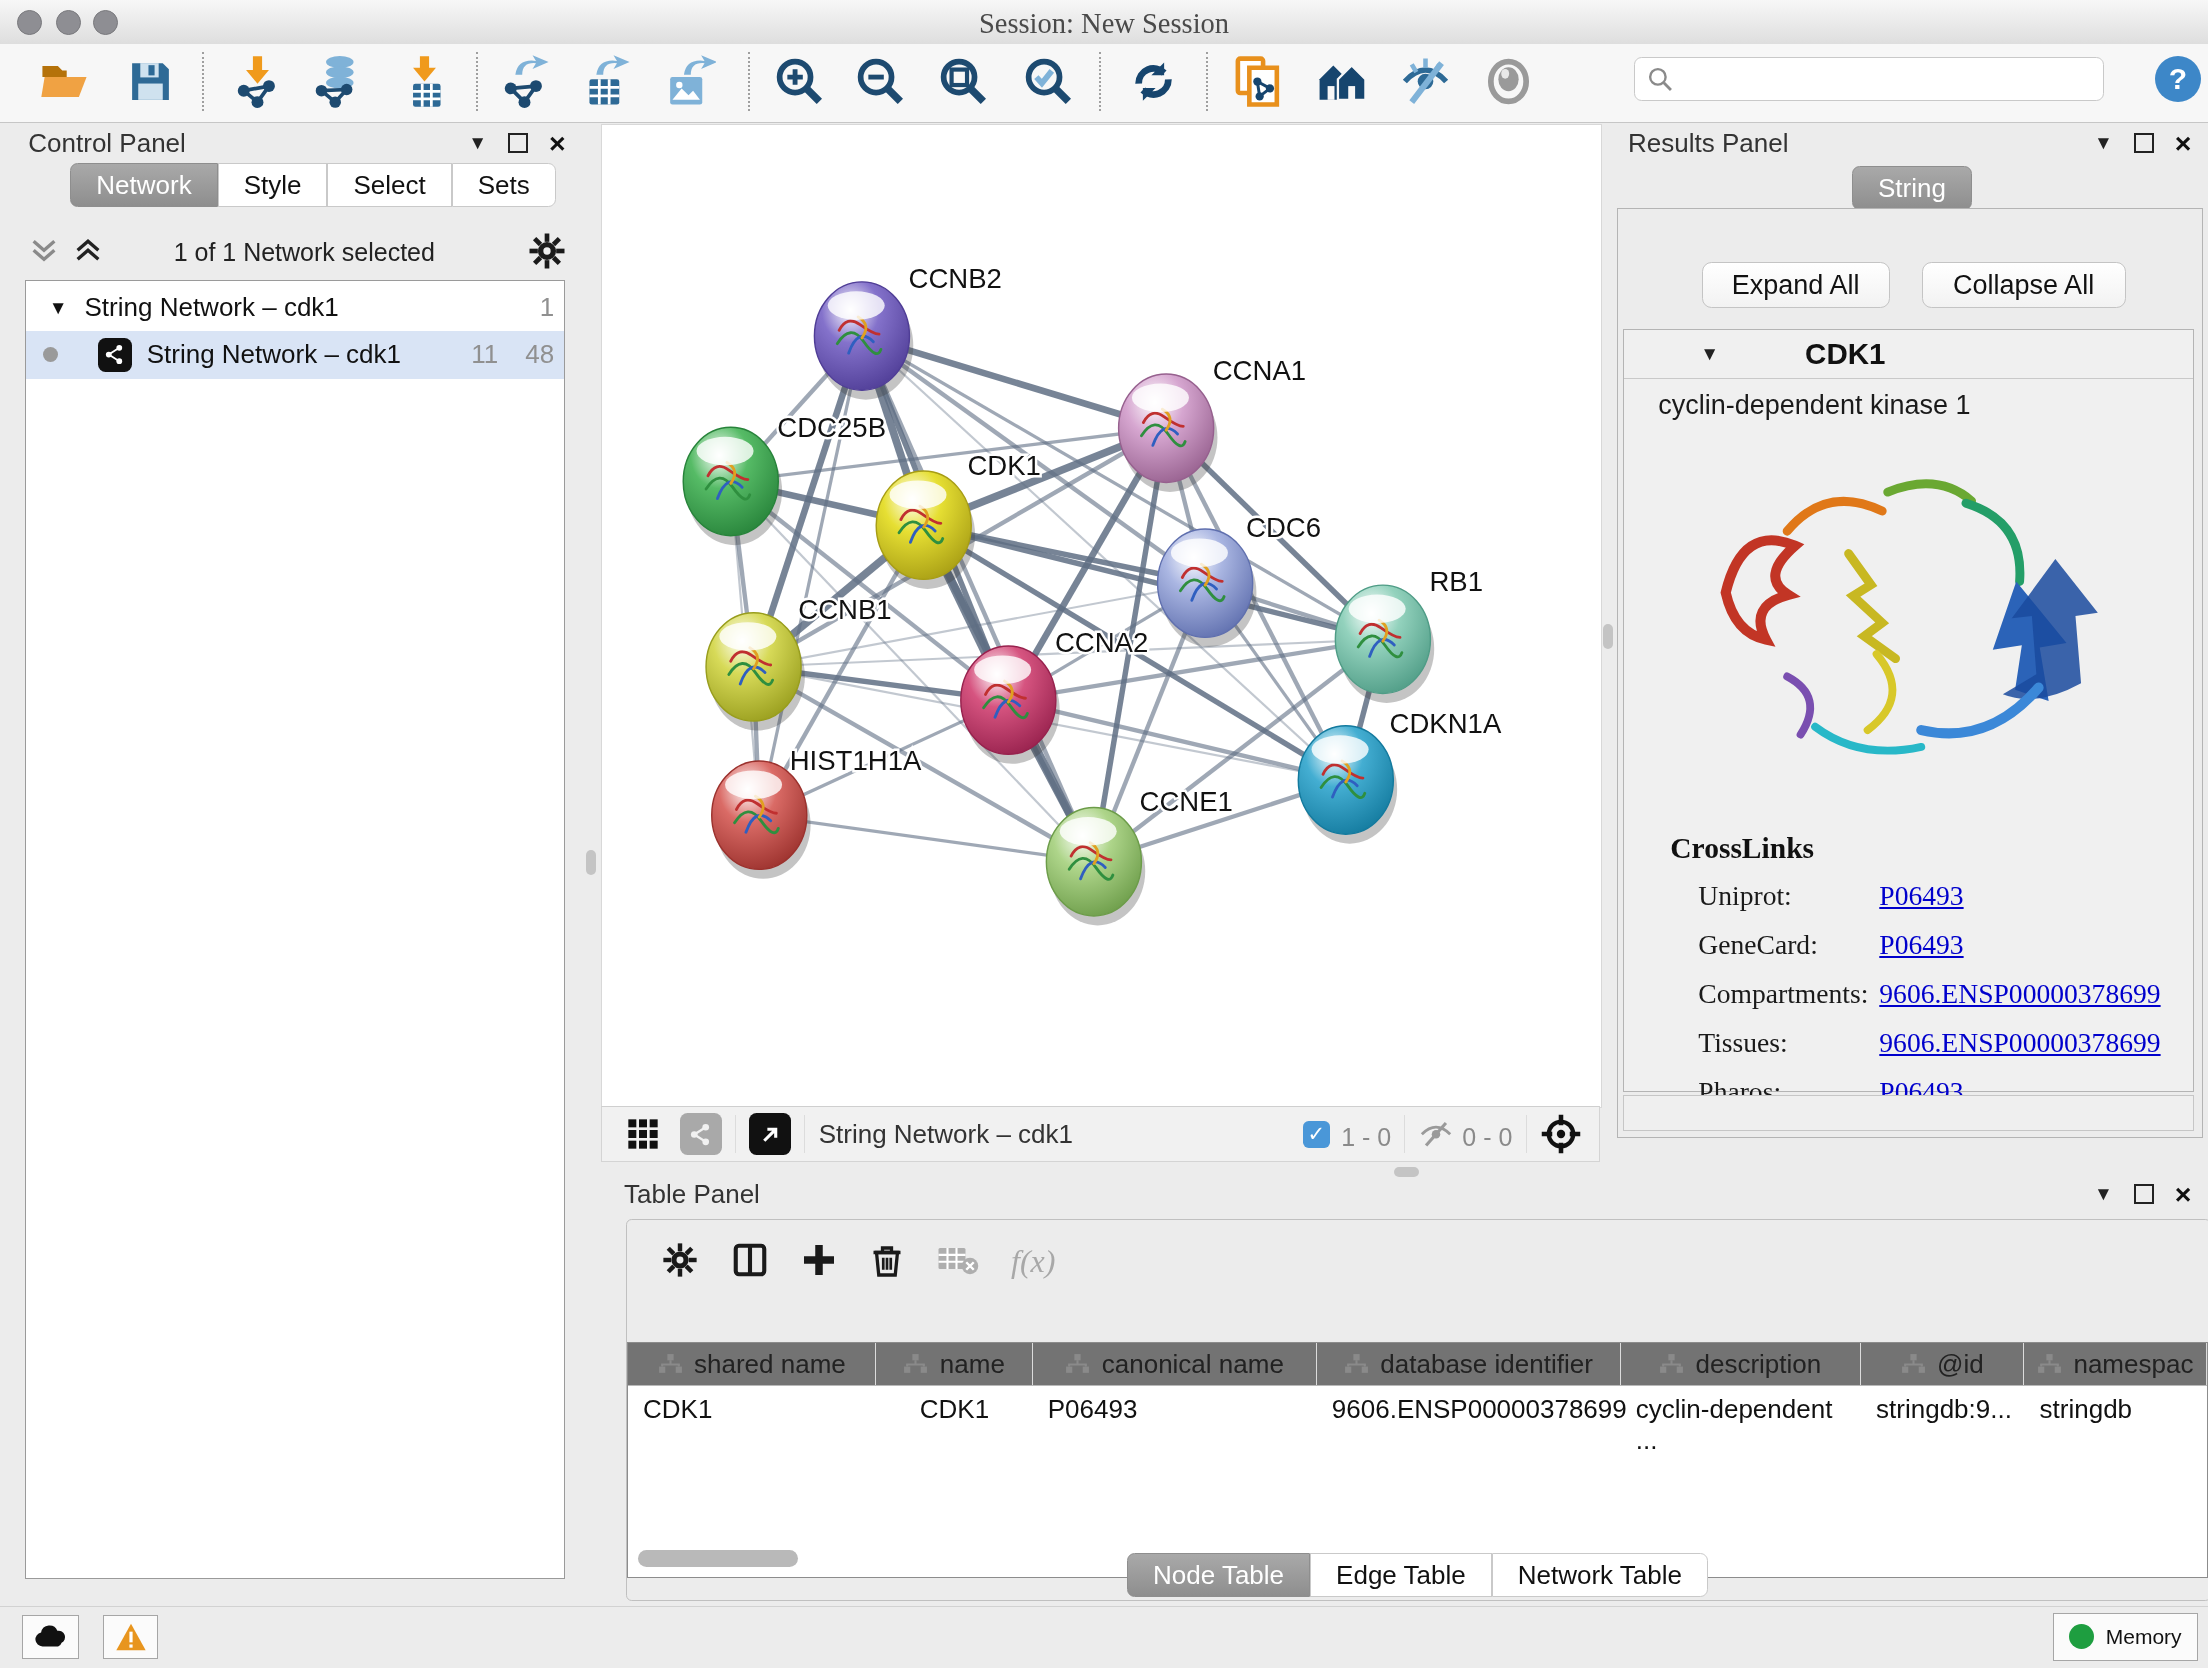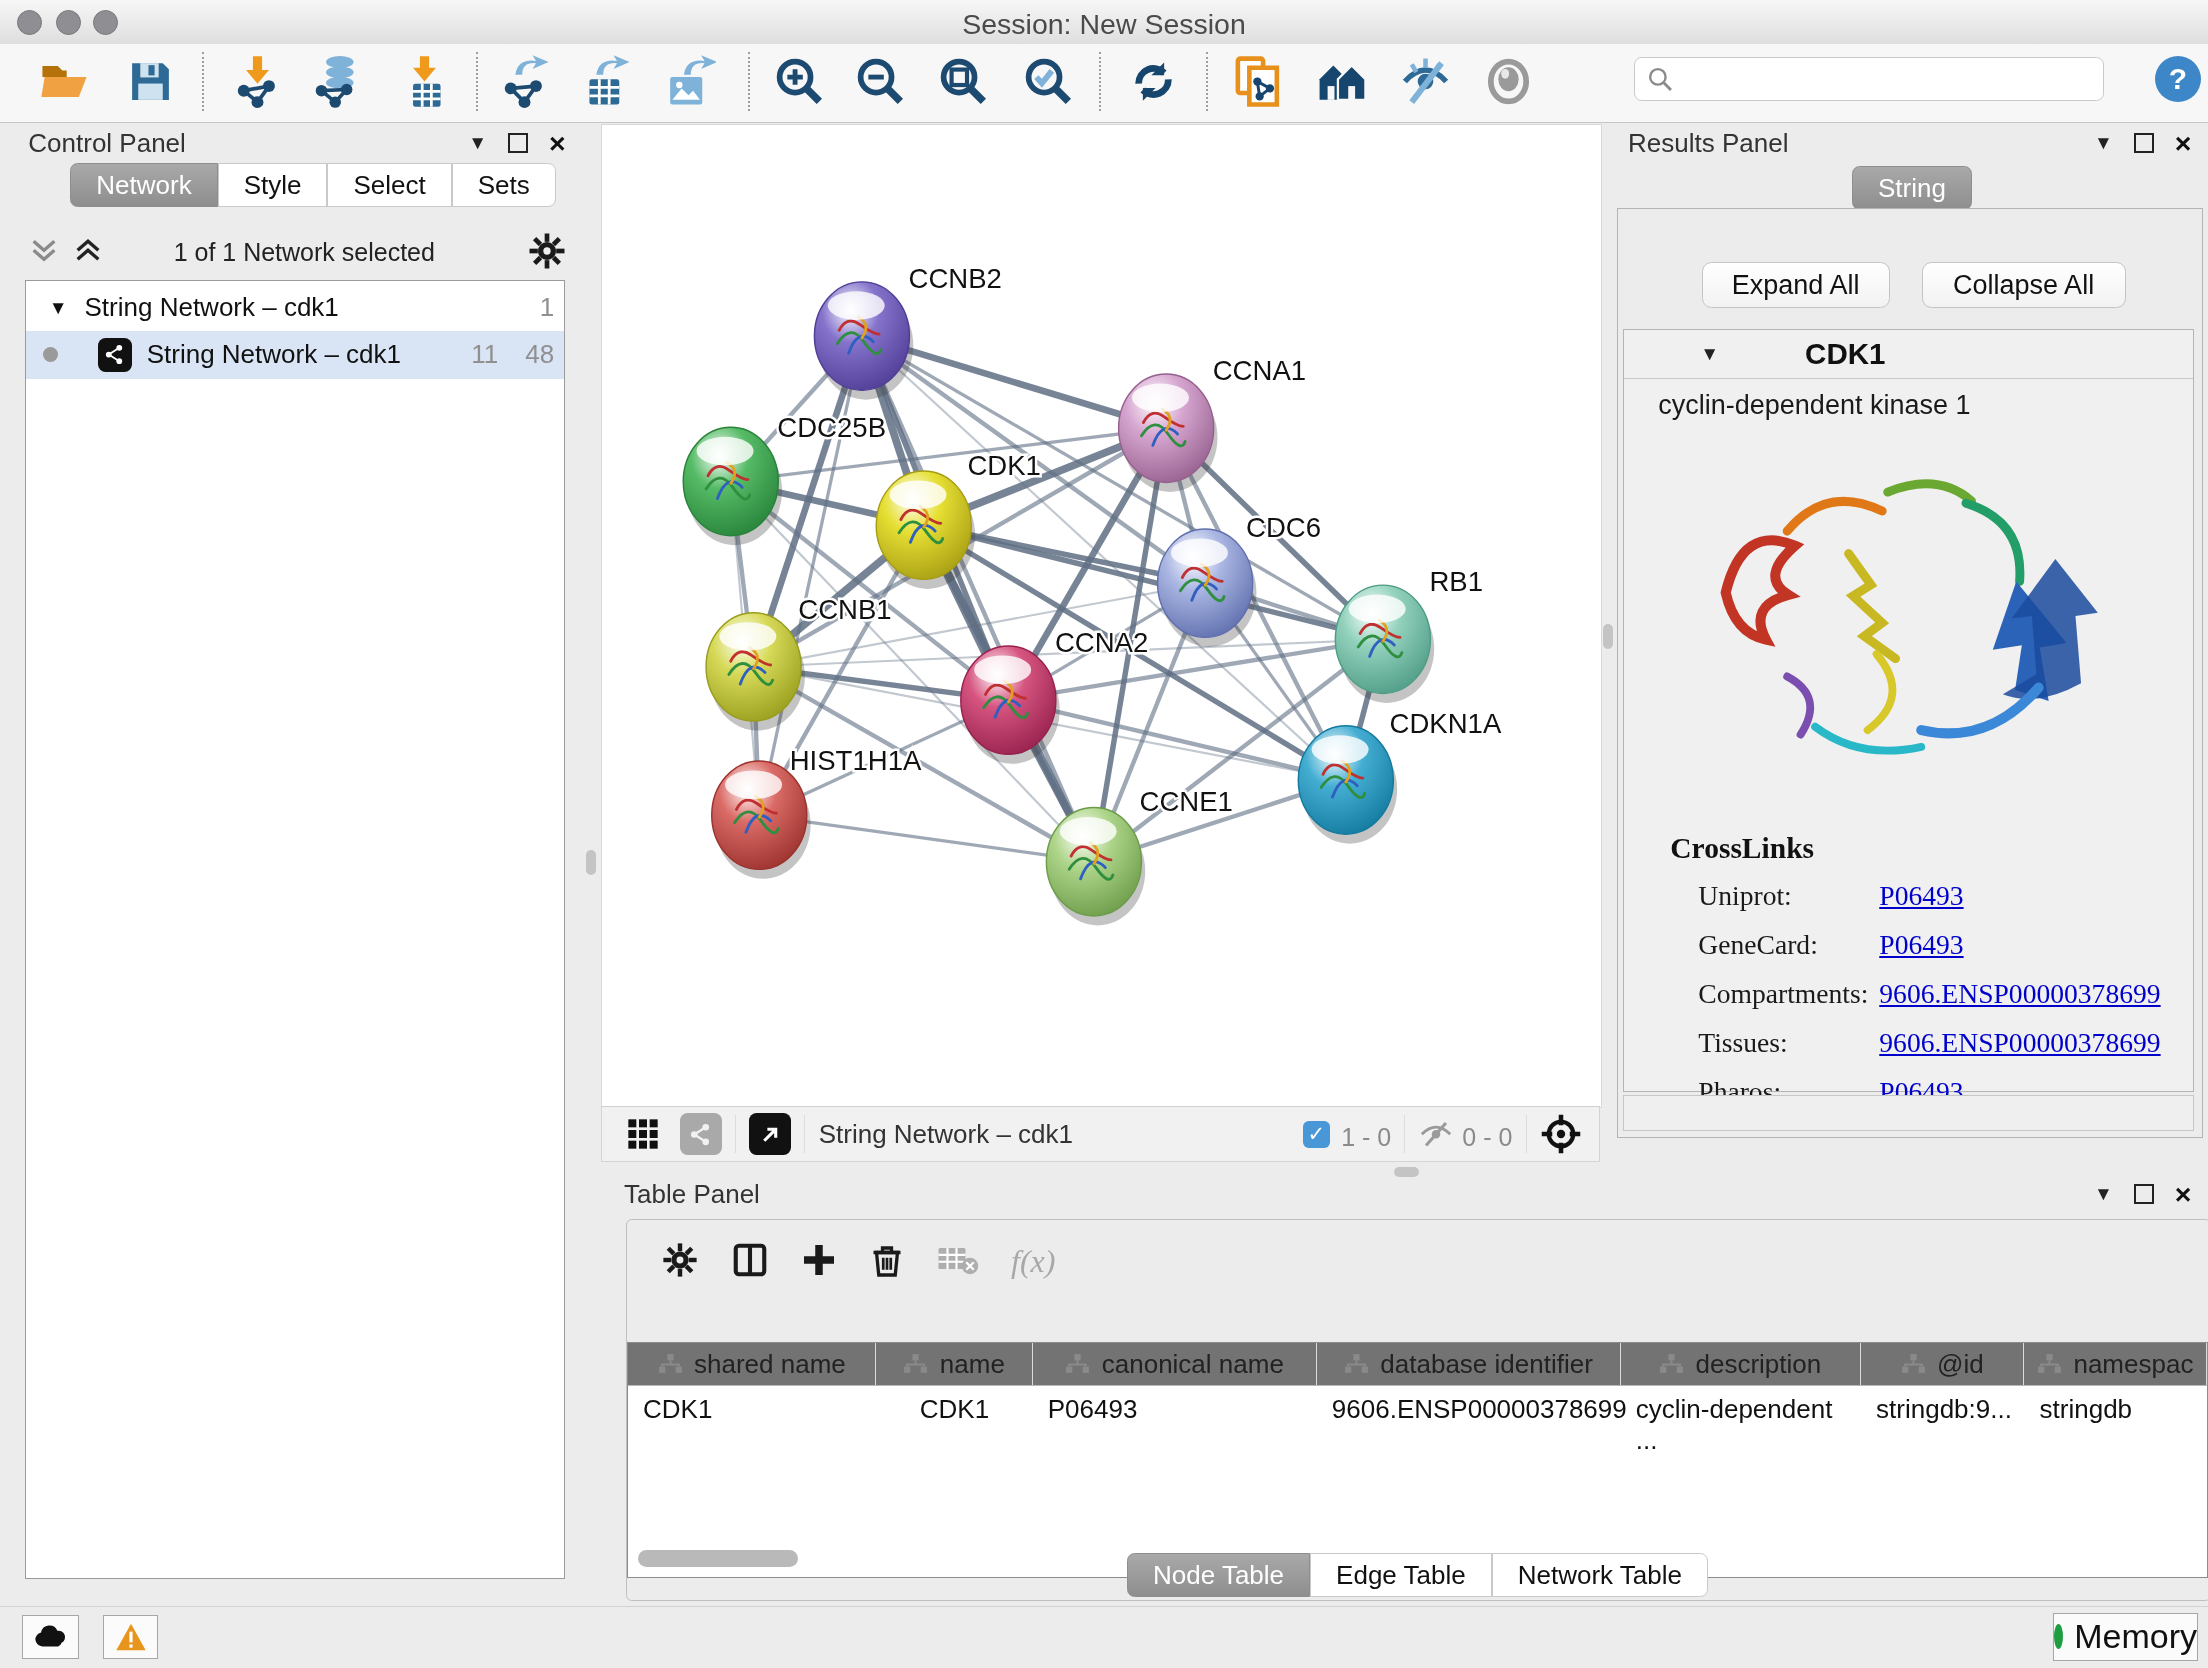--- a/index.html
+++ b/index.html
@@ -1,19 +1,19 @@
 <!DOCTYPE html>
 <html style="font-size:15px"><head>
 <meta charset="utf-8">
 <style>
   html,body{margin:0;padding:0;background:#ececec;font-family:"Liberation Sans",sans-serif;}
   #app{position:relative;width:2208px;height:1668px;background:#ececec;overflow:hidden;}
   .abs{position:absolute;}
   
-  .titlebar{left:0;top:0;width:2208px;height:44px;background:linear-gradient(#f7f7f7,#dedede);border-bottom:1px solid #aaa;}
+  .titlebar{left:0;top:0;width:2208px;height:44px;background:linear-gradient(#f7f7f7,#dedede);border-bottom:1px solid #aaa;font-family:Liberation Serif, serif;}
   .tl{width:23px;height:23px;border-radius:50%;background:#8e8e93;border:1px solid #79797d;top:9.5px;}
   .title-text{width:100%;text-align:center;top:7.6px;font-size:28.5px;color:#4a4a4a;}
   
   .toolbar{left:0;top:44px;width:2208px;height:78px;background:#f7f7f7;border-bottom:1.9px solid #c6c6c6;}
   .tbi{width:63px;height:63px;top:5.7px;display:flex;align-items:center;justify-content:center;}
   .tbsep{top:7.6px;height:59px;border-left:2.9px dotted #9f9f9f;width:0;}
   .searchbox{left:1634px;top:13.3px;width:470px;height:44px;background:#fff;border:1.9px solid #c9c9c9;border-radius:7.6px;display:flex;align-items:center;padding-left:11.4px;box-sizing:border-box;}
   .helpbtn{left:2155px;top:12.4px;width:46px;height:46px;border-radius:50%;background:#3d87c8;color:#fff;font-size:30px;font-weight:bold;display:flex;align-items:center;justify-content:center;}
   
   .phead{font-size:26px;color:#333;}
@@ -843,18 +843,18 @@
     </div>
     <div class="abs sbtn" style="left:103px;top:7.6px;width:53px;height:42px">
       <svg width="32" height="30" viewBox="0 0 24 22">
           <path d="M12 1L23 21H1z" fill="#e8951e"></path>
           <rect x="10.8" y="7" width="2.4" height="8" fill="#fff"></rect>
           <rect x="10.8" y="16.6" width="2.4" height="2.4" fill="#fff"></rect>
         </svg>
     </div>
     <div class="abs sbtn" style="left:2053px;top:5.7px;width:143px;height:46px;gap:11.4px">
       <span style="width:25px;height:25px;border-radius:50%;background:#1e9e40"></span>
-      <span style="font-size:34px;color:#111">Memory</span>
+      <span style="font-size:21px;color:#111">Memory</span>
     </div>
   </div>
 
 </div>
 
 
 </body></html>

